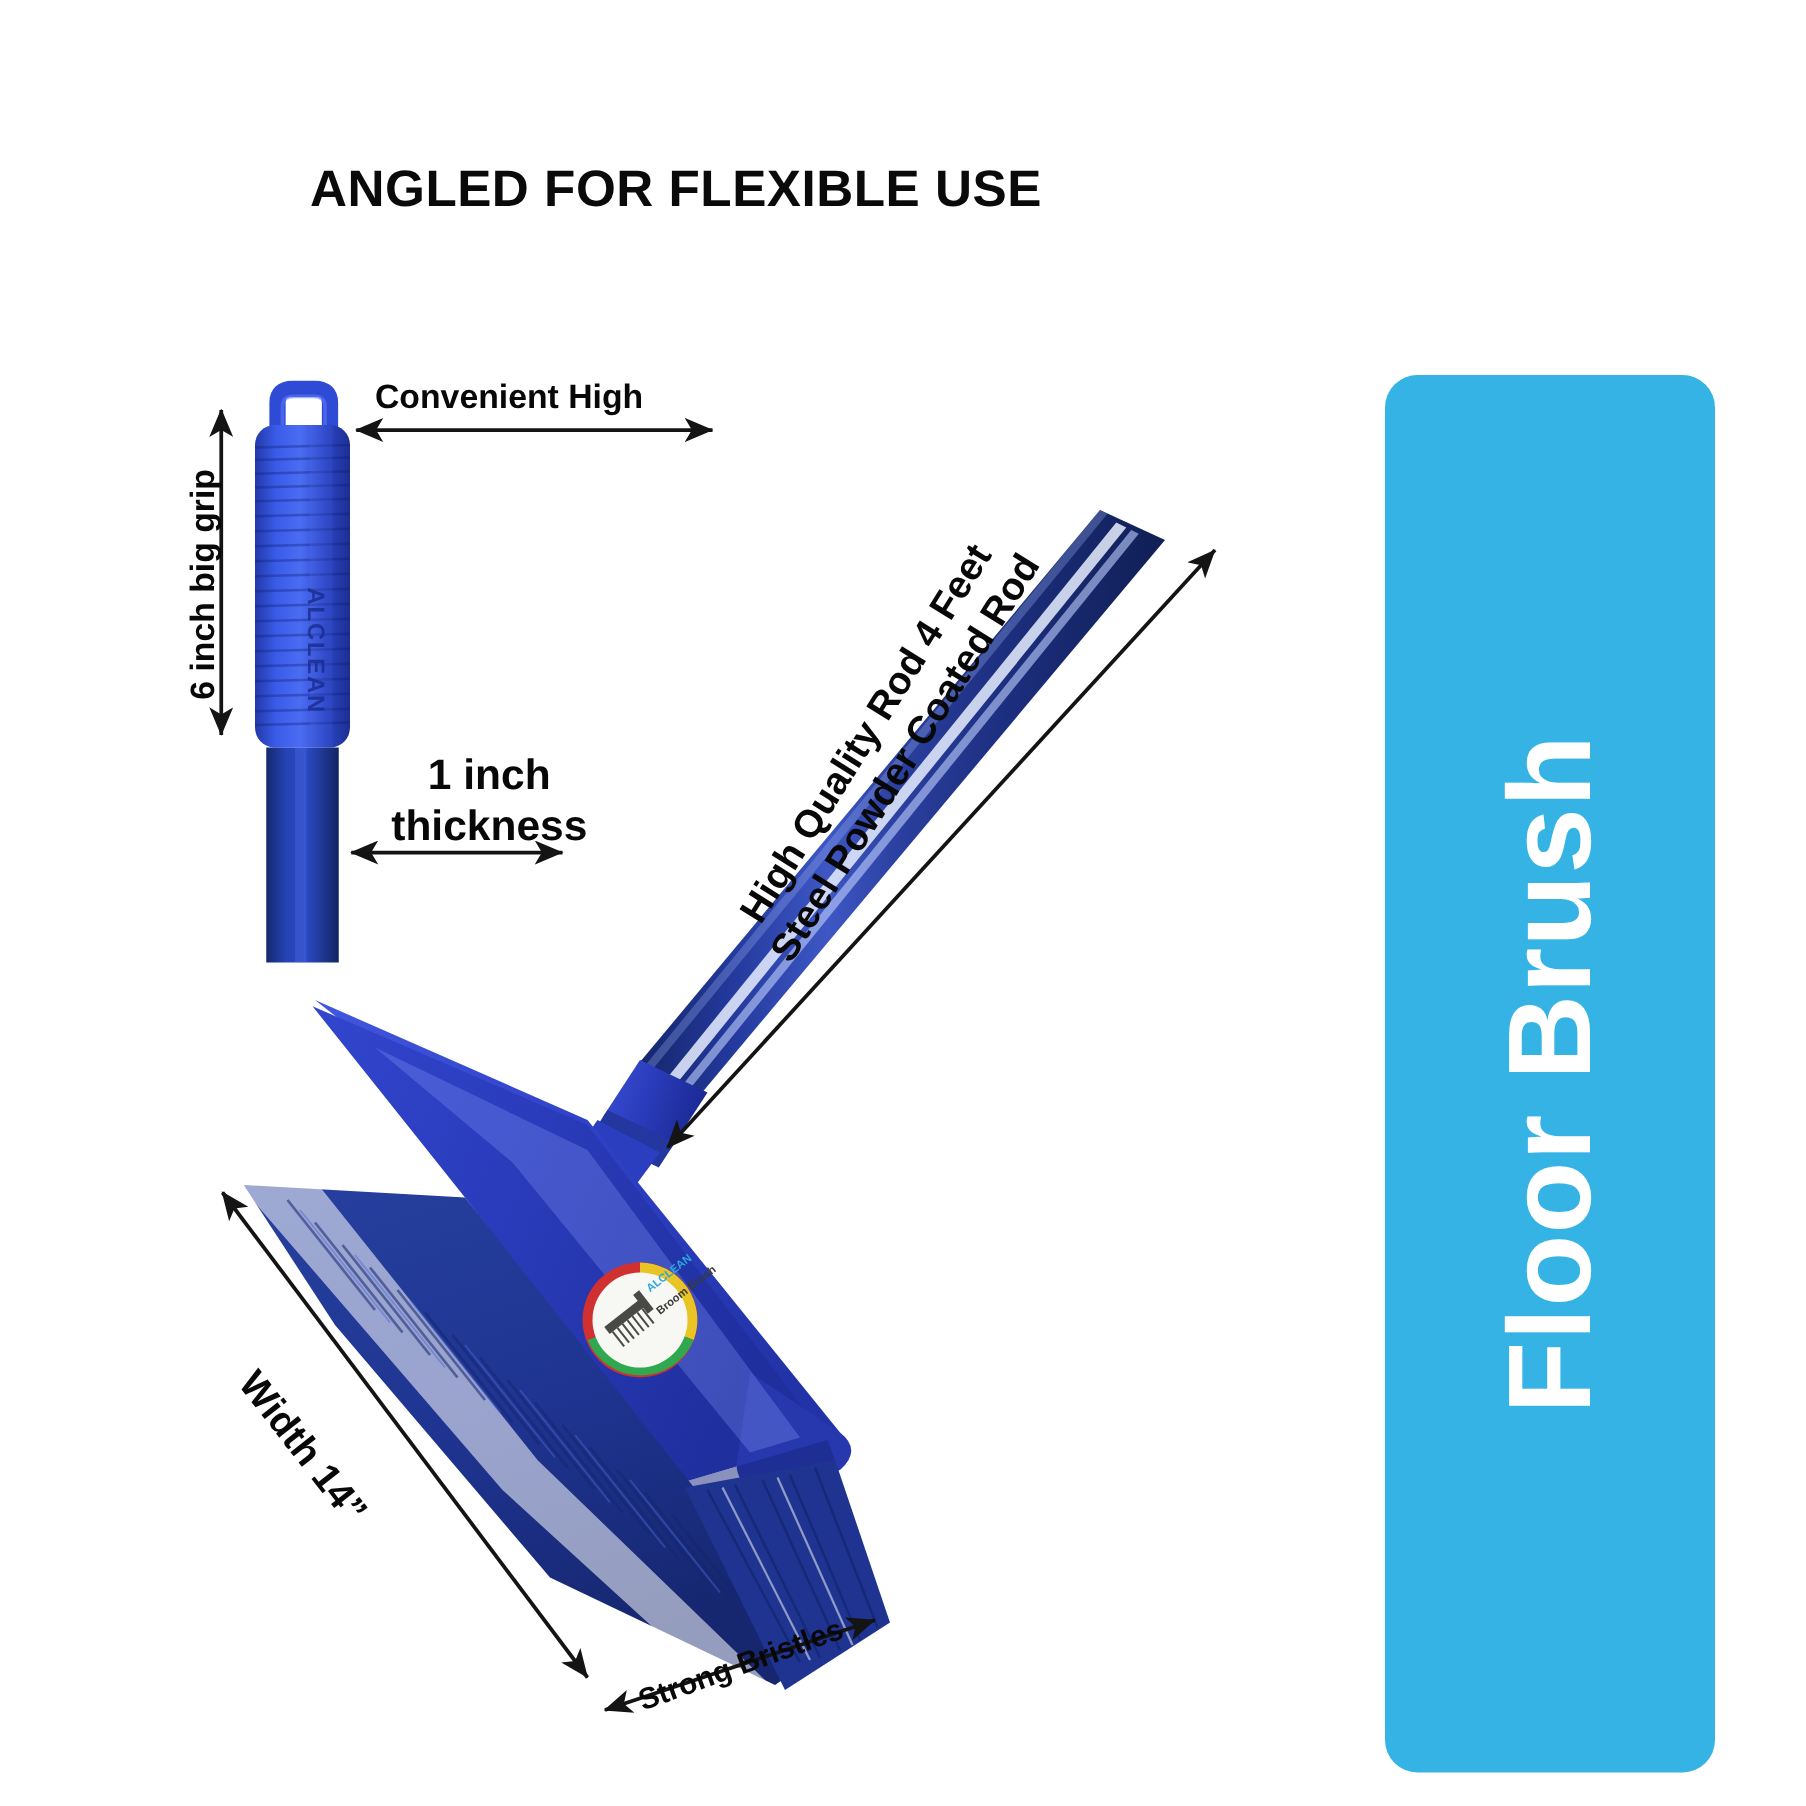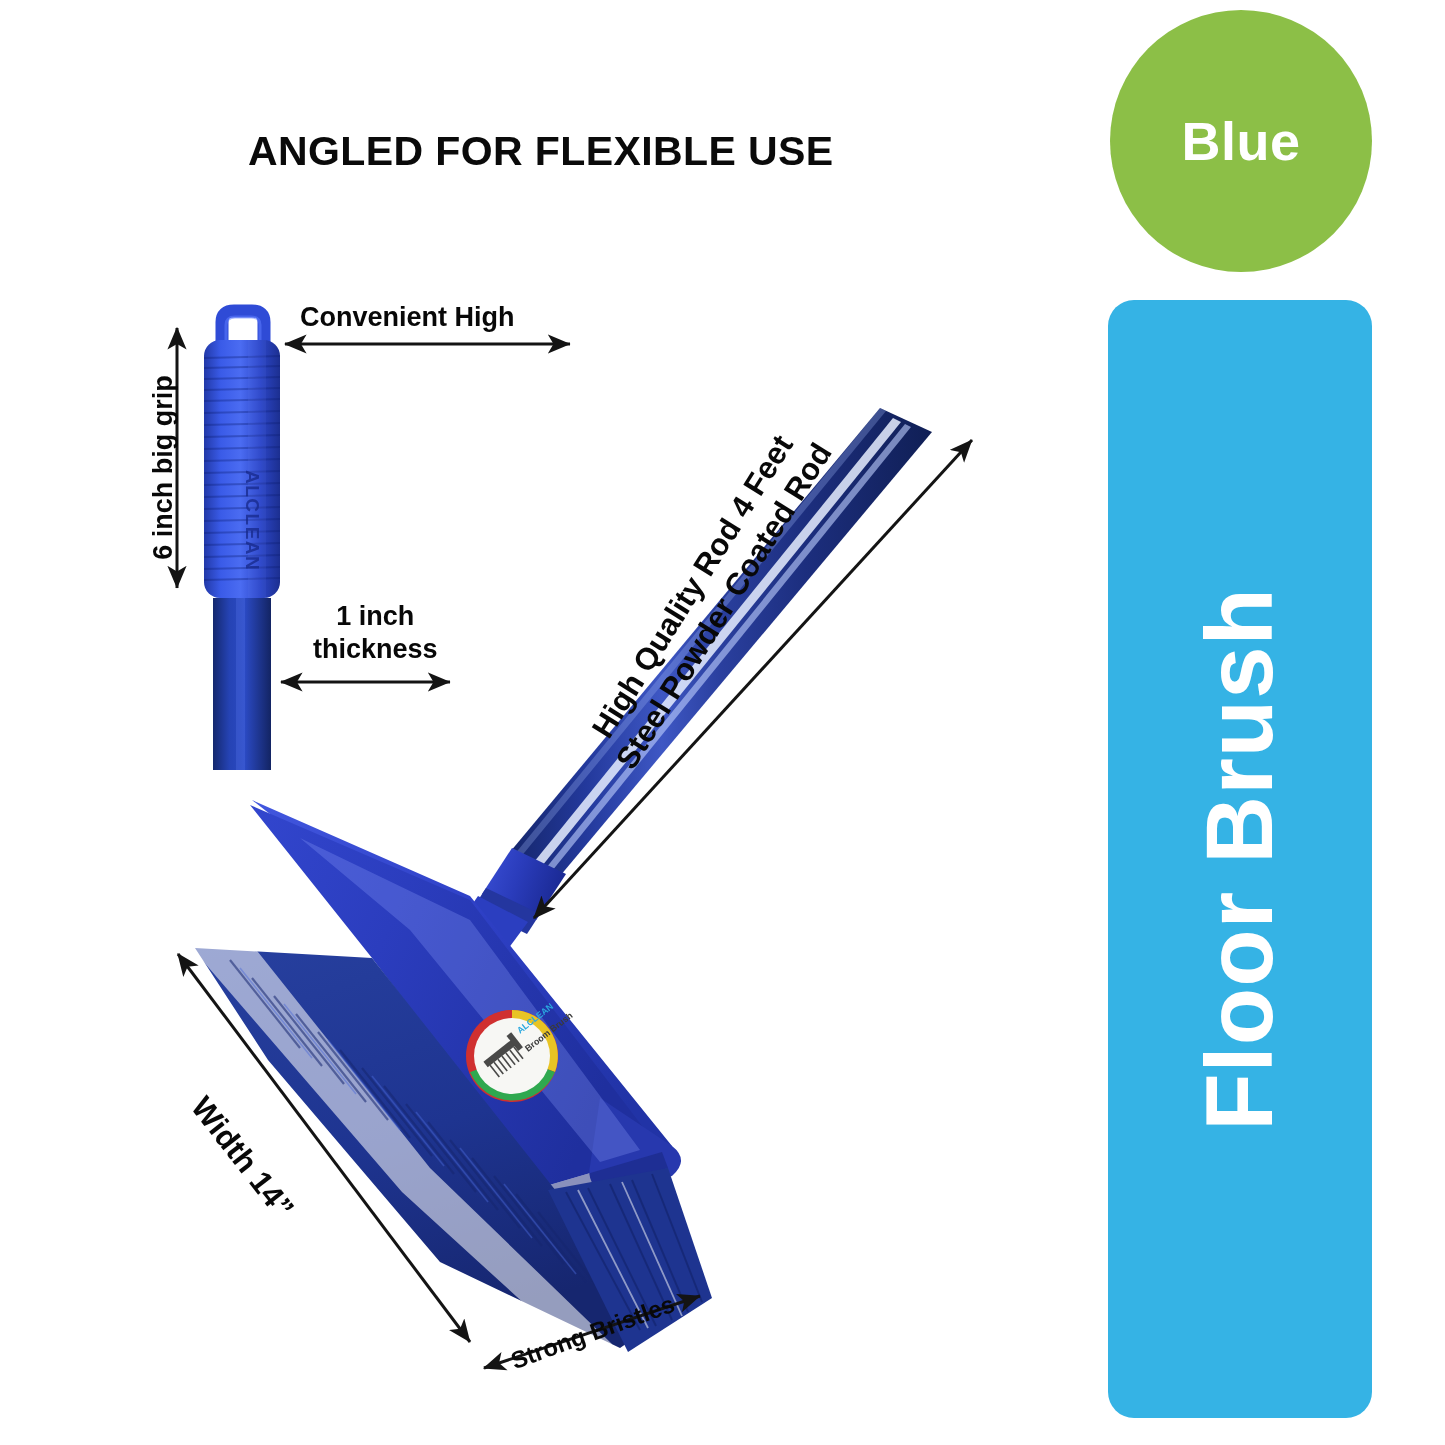--- a/index.html
+++ b/index.html
@@ -52,21 +52,21 @@
 
   
   .anno { position: absolute; color: #080808; font-weight: bold; white-space: nowrap; }
 
   .anno-hook { left: 300px; top: 302px; font-size: 27px; }
   .anno-grip {
     left: -2px; top: 452px; width: 330px;
     font-size: 27px; text-align: center;
     transform: rotate(-90deg); transform-origin: center center;
   }
-  .anno-thick { left: 313px; top: 600px; font-size: 27px; line-height: 1.22; text-align: center; }
+  .anno-thick { left: 313px; top: 600px; font-size: 34px; line-height: 1.22; text-align: center; }
 
   .anno-rod {
     left: 520px; top: 560px;
     font-size: 31px; line-height: 1.18;
     transform: rotate(-58deg); transform-origin: center center;
     text-align: center;
   }
   .anno-width {
     left: 170px; top: 1140px;
     font-size: 31px;
@@ -319,21 +319,18 @@
 
   <div class="anno anno-rod">
     <div>High Quality Rod 4 Feet</div>
     <div>Steel Powder Coated Rod</div>
   </div>
 
   <div class="anno anno-width">Width 14”</div>
 
   <div class="anno anno-bristles">Strong Bristles</div>
 
-  <div class="color-badge">
-    <span class="color-badge-label">Blue</span>
-  </div>
 
   <div class="title-banner">
     <span class="title-banner-label">Floor Brush</span>
   </div>
 
 </div>
 
 </body></html>

